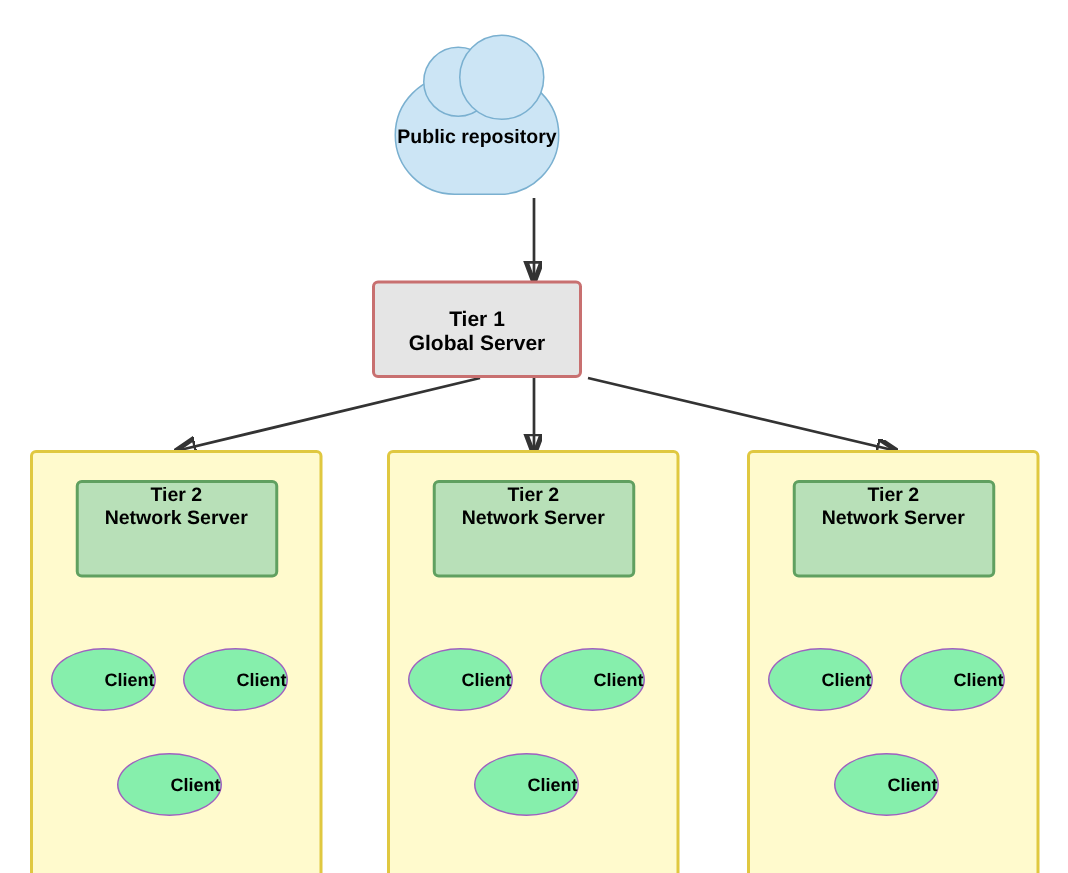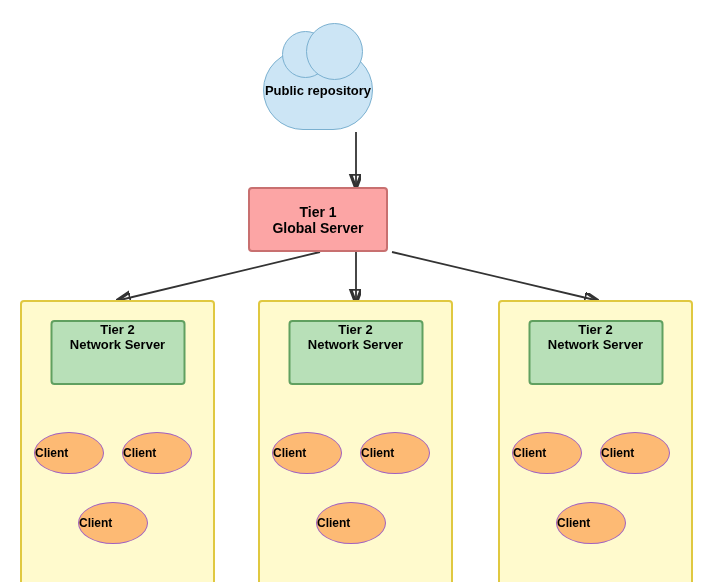--- a/index.html
+++ b/index.html
@@ -61,21 +61,21 @@
     }
 
     
     .tier1-box {
       position: absolute;
       left: 50%;
       transform: translateX(-50%);
       top: 155px;
       width: 140px;
       height: 65px;
-      background: #fca5a5;
+      background: #e5e5e5;
       border: 2px solid #c87070;
       border-radius: 4px;
       display: flex;
       align-items: center;
       justify-content: center;
       text-align: center;
       font-size: 14px;
       font-weight: bold;
     }
 
@@ -110,26 +110,26 @@
       text-align: center;
       font-size: 13px;
       font-weight: bold;
     }
 
     
     .client {
       position: absolute;
       width: 70px;
       height: 42px;
-      background: #fdba74;
+      background: #86efac;
       border: 1.5px solid #a060c0;
       border-radius: 50%;
       display: flex;
       align-items: center;
-      justify-content: flex-start;
+      justify-content: flex-end;
       font-size: 12px;
       font-weight: bold;
     }
 
     
     svg.arrows {
       position: absolute;
       top: 0; left: 0;
       width: 712px;
       height: 582px;

